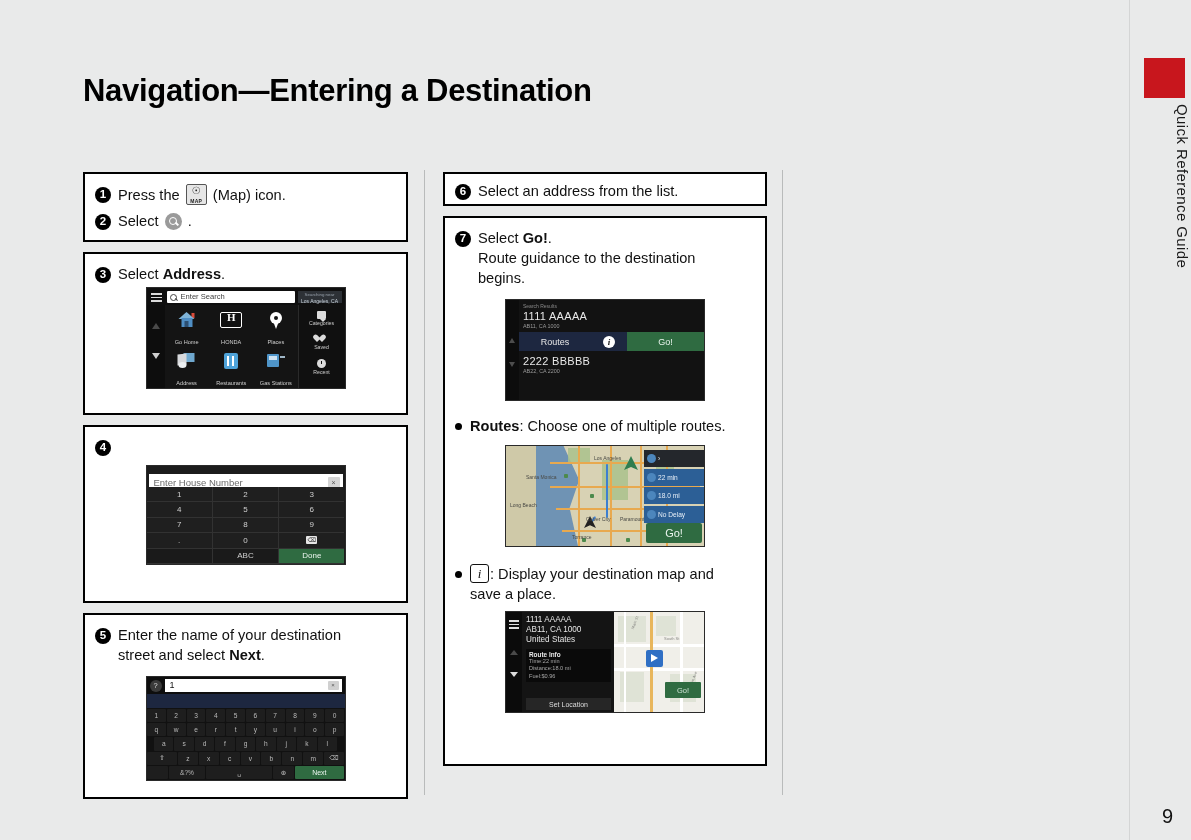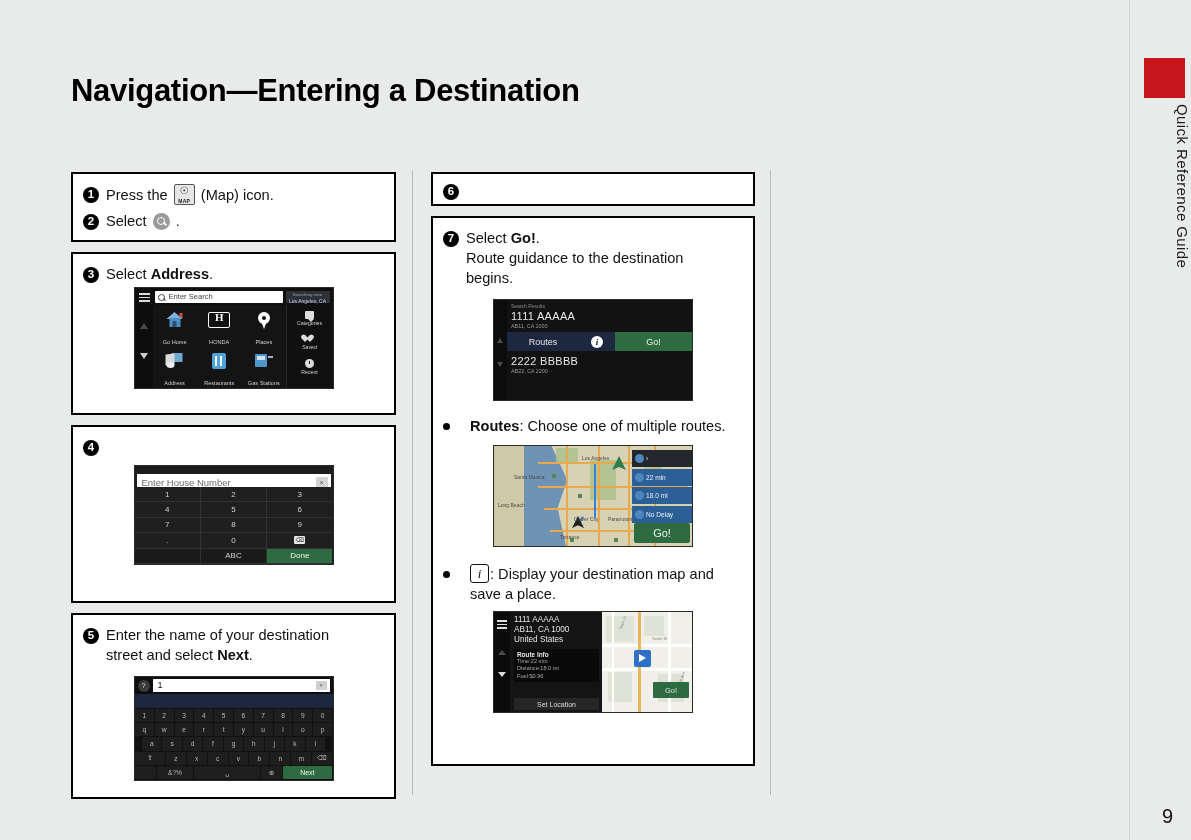--- a/index.html
+++ b/index.html
@@ -5,21 +5,21 @@
   html,body{margin:0;padding:0;}
   body{
     width:1191px;height:840px;
     background:#e9eaea;
     font-family:"Liberation Sans", sans-serif;
     color:#1a1a1a;
     position:relative;
     overflow:hidden;
   }
   .page{
-    position:absolute;left:0;top:0;width:1130px;height:840px;
+    position:absolute;left:12px;top:0;width:1130px;height:840px;
     background:#e9eaea;
   }
   
   .side-tab{
     position:absolute;right:0;top:0;width:61px;height:840px;
     background:#e9eaea;border-left:1px solid #d4d5d5;
   }
   .side-tab .red-block{
     position:absolute;left:14px;top:58px;width:41px;height:40px;background:#c8161d;
   }
@@ -102,21 +102,21 @@
   .icon-info-box{
     display:inline-block;vertical-align:-4px;width:17px;height:17px;
     border:1.4px solid #111;border-radius:3px;background:#fff;
     position:relative;margin-right:1px;
   }
   .icon-info-box:after{
     content:"i";position:absolute;left:0;right:0;top:-1px;text-align:center;
     font-family:"Liberation Serif",serif;font-style:italic;font-size:13px;color:#111;
   }
 
-  .bullet-row{display:flex;gap:20px;align-items:flex-start;padding:0 10px;}
+  .bullet-row{display:flex;gap:8px;align-items:flex-start;padding:0 10px;}
   .dot{flex:0 0 auto;width:7px;height:7px;border-radius:50%;background:#000;margin-top:7px;}
 
   
   .screen{
     background:#141414;position:relative;overflow:hidden;
     box-shadow:0 0 0 1px #2a2a2a;
   }
   .scr-wrap{display:flex;justify-content:center;}
 
   
@@ -549,20 +549,21 @@
     </div>
 
   </div>
 
   <div class="col-right">
 
     <div class="box" style="height:34px;">
       <div class="pad" style="padding:7px 10px;">
         <div class="step">
           <div class="bullet-num">6</div>
+          <div class="step-text">Select an address from the list.</div>
         </div>
       </div>
     </div>
 
     <div class="box" style="height:550px;">
       <div class="pad" style="padding-bottom:2px;">
         <div class="step">
           <div class="bullet-num">7</div>
           <div class="step-text">
             <span>Select </span><b>Go!</b><span>.</span><br>

